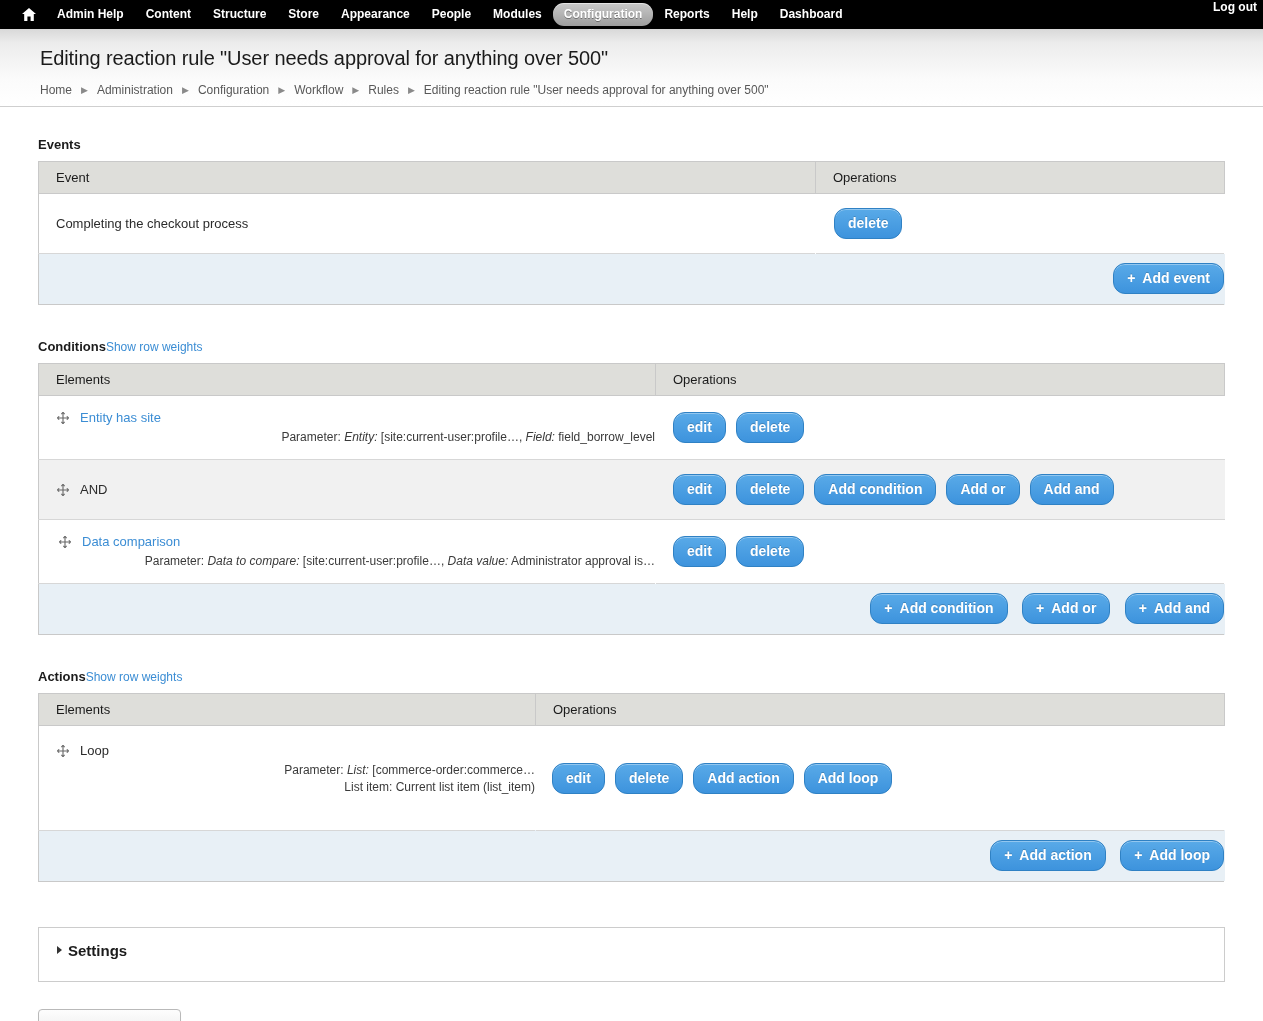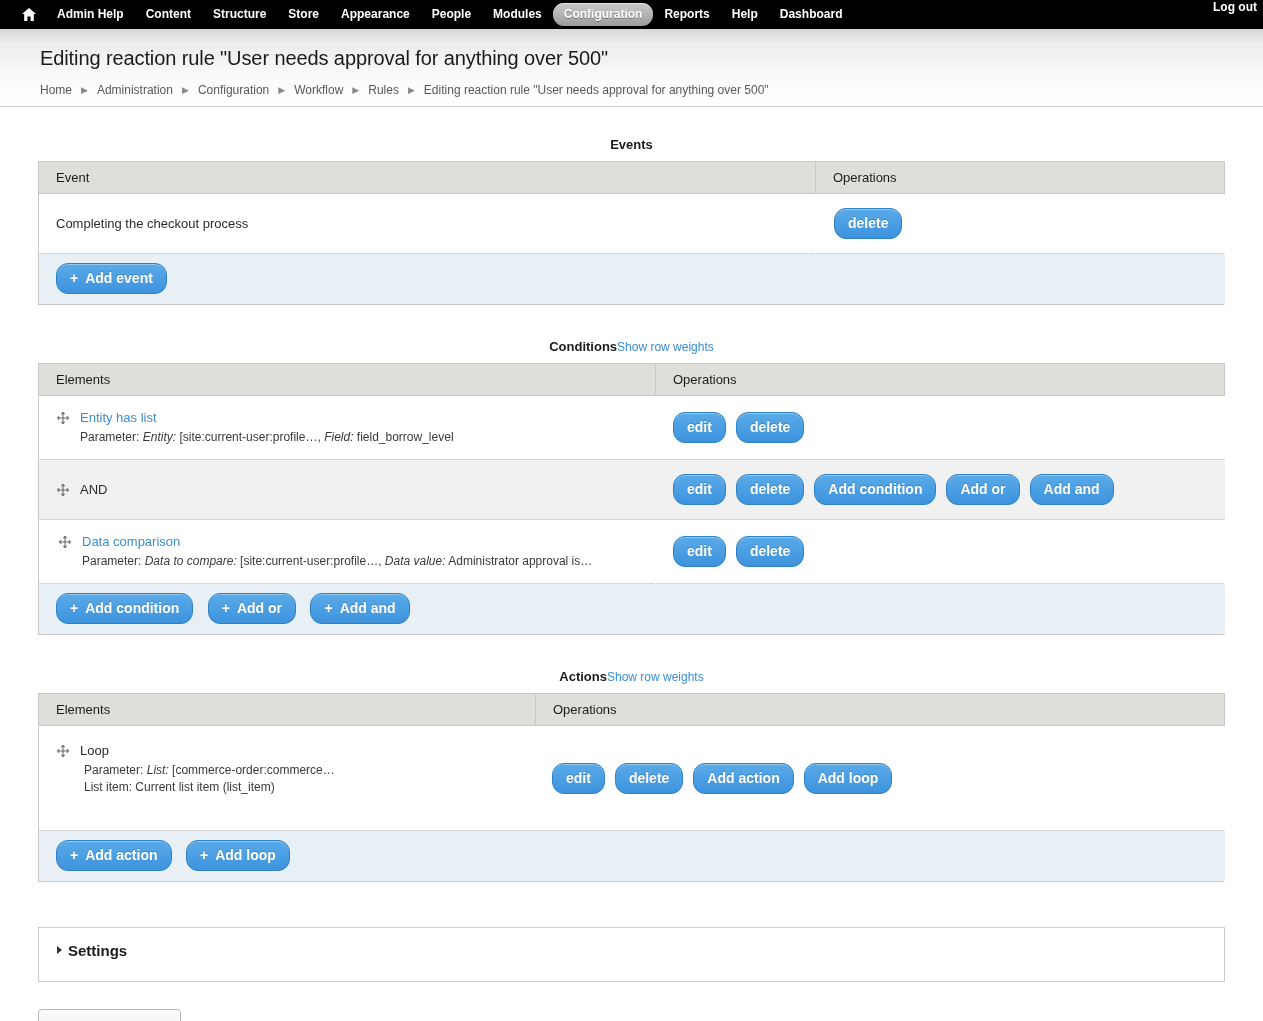--- a/index.html
+++ b/index.html
@@ -88,21 +88,21 @@
   .bc-current { color: #585858; white-space: nowrap; }
 
   
   .content { padding: 0 38px; }
 
   .section { margin-top: 34px; }
   .section.first { margin-top: 30px; }
 
   .section-head {
     display: flex;
-    justify-content: center;
+    justify-content: flex-start;
     align-items: flex-end;
     margin-bottom: 9px;
   }
   .section-label {
     font-size: 13px;
     font-weight: bold;
     color: #1b1b1b;
   }
   .row-weights {
     font-size: 12px;
@@ -126,20 +126,21 @@
     color: #1b1b1b;
     padding: 8px 0 8px 17px;
     height: 30px;
   }
   table.rules thead th:last-child { border-right: none; }
 
   table.rules td {
     border-right: 1px solid transparent;
     padding: 0;
     vertical-align: middle;
+    text-align: right;
   }
 
   .cell-elements { padding: 14px 0 14px 17px; }
   .cell-ops { padding: 10px 0 10px 12px; }
 
   tr.shaded td { background: #f1f1f1; }
   tr.rowline td { border-bottom: 1px solid #d7d7d7; }
 
   .elem-line {
     display: flex;
@@ -337,21 +338,21 @@
             <div class="cell-elements">
               <div class="elem-line">
                 <span class="drag">
                   <svg width="14" height="14" viewBox="0 0 14 14">
                       <g fill="none" stroke="#666" stroke-width="1.1">
                         <path d="M7 1.4 V12.6 M1.4 7 H12.6"></path>
                         <path d="M7 1.4 L5.4 3.2 M7 1.4 L8.6 3.2 M7 12.6 L5.4 10.8 M7 12.6 L8.6 10.8 M1.4 7 L3.2 5.4 M1.4 7 L3.2 8.6 M12.6 7 L10.8 5.4 M12.6 7 L10.8 8.6"></path>
                       </g>
                     </svg>
                 </span>
-                <span class="elem-link">Entity has list</span>
+                <span class="elem-link">Entity has site</span>
               </div>
               <div class="elem-param" style="padding-left:24px;">
                 <span>Parameter:</span>
                 <em>Entity:</em>
                 <span>[site:current-user:profile…,</span>
                 <em>Field:</em>
                 <span>field_borrow_level</span>
               </div>
             </div>
           </td>

